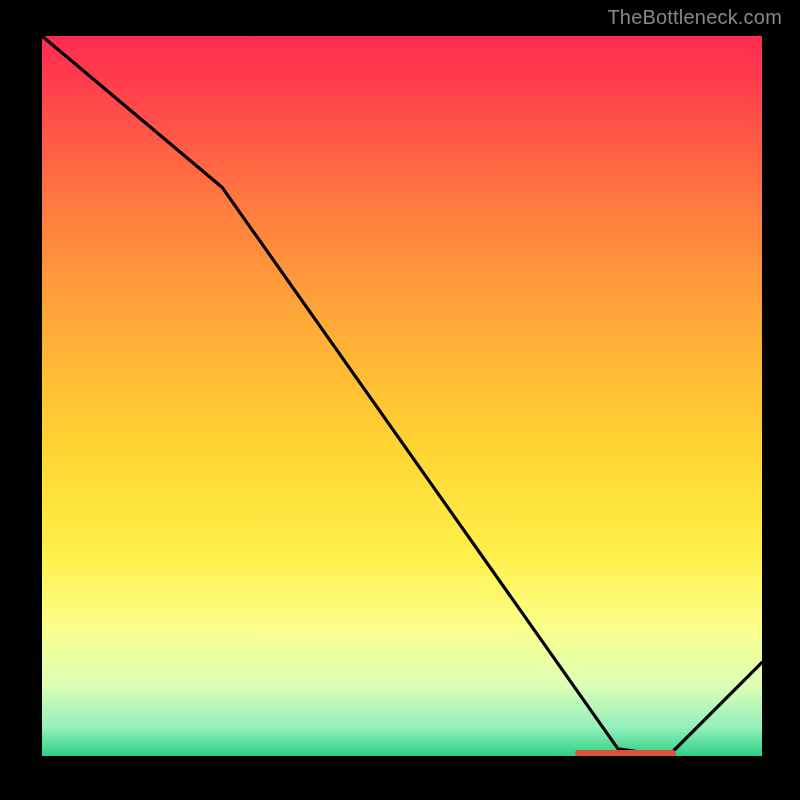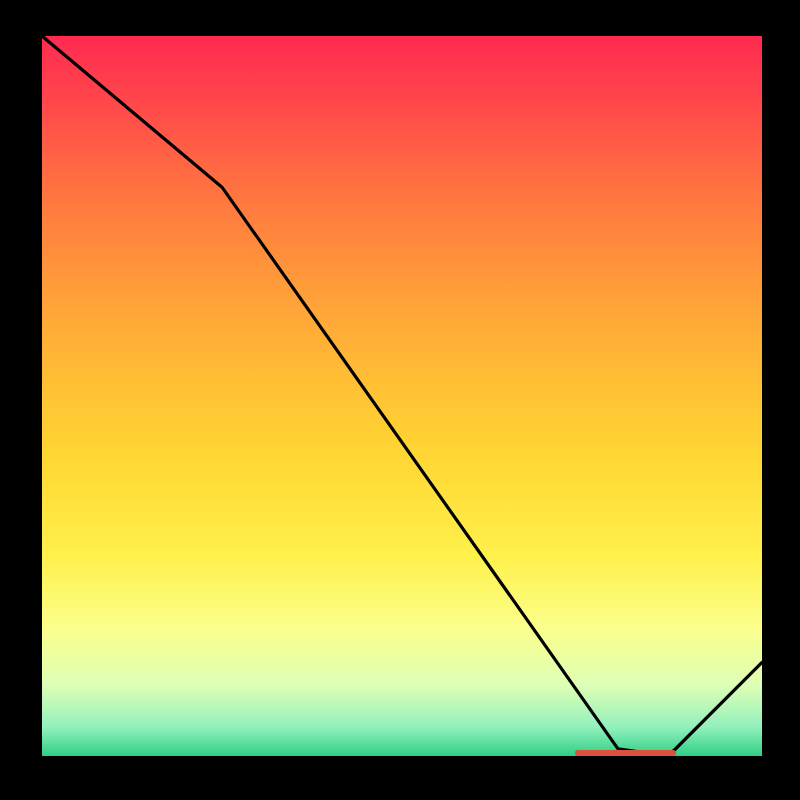--- a/index.html
+++ b/index.html
@@ -46,20 +46,21 @@
     position: absolute;
     height: 6px;
     background: #d8533a;
     border-radius: 3px;
   }
 </style>
 </head>
 <body>
 
 <div class="wrapper">
+  <div class="attribution">TheBottleneck.com</div>
 
   <div class="plot"></div>
 
   <svg class="curve" viewBox="0 0 720 720" preserveAspectRatio="none">
     <path id="curve-path" fill="none" stroke="#000" stroke-width="3.2" stroke-linejoin="round" stroke-linecap="round" d="M0.0 0.0 L180.0 151.2 L576.0 712.8 L626.4 720.0 L720.0 626.4"></path>
   </svg>
 
   <div id="opt" class="opt-band" style="left: 574.8px; width: 100.8px; top: 750px;"></div>
 </div>
 

